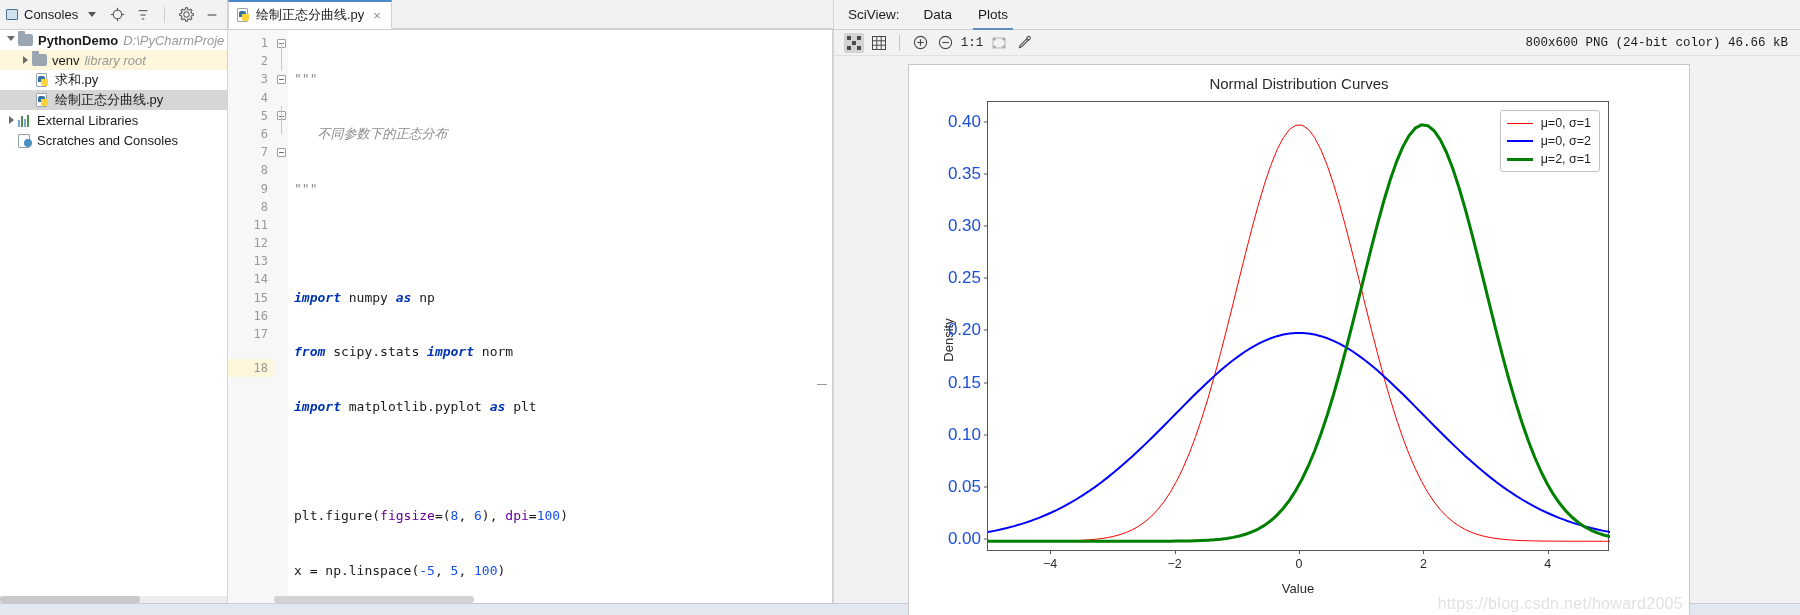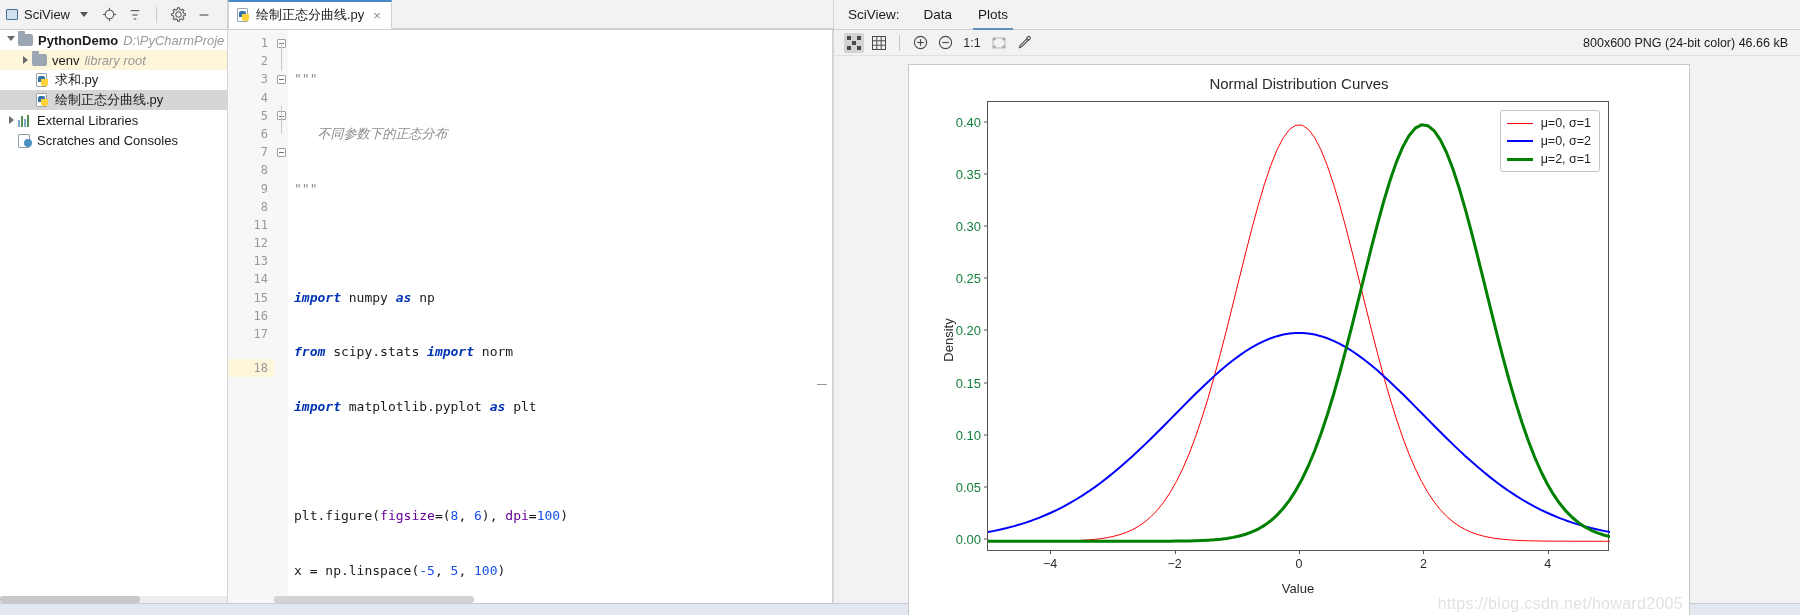--- a/index.html
+++ b/index.html
@@ -131,41 +131,42 @@
   .sv-pane {
     width: 967px; flex: 0 0 967px; background: #f2f2f2;
     border-left: 1px solid #d4d4d4;
     display: flex; flex-direction: column; position: relative;
   }
   .sv-toolbar {
     height: 26px; flex: 0 0 26px; display: flex; align-items: center;
     gap: 5px; padding-left: 10px; background: #f2f2f2;
     position: relative;
     border-bottom: 1px solid #e0e0e0;
+    font-family: Liberation Mono, monospace;
   }
   .svb { width: 20px; height: 20px; display:flex; align-items:center; justify-content:center; border-radius:2px; color:#4a4a4a;}
   .svb.on { background: #d3d3d3; }
   .sv-sep { width:1px; height:16px; background:#c8c8c8; margin: 0 5px; }
   .sv-info { position:absolute; right: 12px; font-size: 12.5px; color:#1a1a1a; }
 
   .sv-canvas-wrap {
     flex: 1 1 auto; position: relative; padding: 8px 0 0 0;
     display: flex; justify-content: center;
   }
   .plot-card {
     width: 782px; height: 552px; background:#ffffff;
     border: 1px solid #c9c9c9;
     position: relative; overflow:hidden;
     margin-left: -36px;
   }
   .plot-title { position:absolute; top:10px; left:0; right:0; text-align:center; font-size:15px; color:#2a2a2a; }
   .plot-watermark { position:absolute; right:6px; bottom:2px; font-size:16px; color:#e2e2e2; letter-spacing:0.3px; }
 
   .axes { position:absolute; left:78px; top:36px; width:622px; height:450px; border:1px solid #555; }
-  .ytick-lab { position:absolute; right:calc(100% + 7px); transform:translateY(-50%); font-size:13px; color:#15803d; white-space:nowrap;padding-left:28px;}
+  .ytick-lab { position:absolute; right:calc(100% + 7px); transform:translateY(-50%); font-size:17px; color:#1d4ed8; white-space:nowrap;padding-left:28px;}
   .ytick-mark { position:absolute; right:100%; width:4px; height:1px; background:#555; transform:translateY(-0.5px); }
   .xtick-lab { position:absolute; top:calc(100% + 7px); transform:translateX(-50%); font-size:12.5px; color:#2a2a2a;}
   .xtick-mark { position:absolute; top:100%; width:1px; height:4px; background:#555; }
   .ylabel { position:absolute; left:18px; top:50%; transform:translateY(-50%) rotate(-90deg); transform-origin:center; font-size:13px; color:#2a2a2a; white-space:nowrap;}
   .xlabel { position:absolute; left:78px; width:622px; top:516px; text-align:center; font-size:13px; color:#2a2a2a;}
 
   .legend-box {
     position:absolute; right:8px; top:8px; background:#fff;
     border:1px solid #c3c3c3; border-radius:3px; padding:5px 8px 5px 6px;
     display:flex; flex-direction:column; gap:4px;
@@ -181,21 +182,21 @@
 </head>
 <body>
 
 <div class="app">
 
   <div class="top-row">
 
     <div class="proj-toolbar">
       <div class="proj-label">
         <span class="proj-sq"></span>
-        <span>SciView</span>
+        <span>Consoles</span>
         <span class="caret-down"></span>
       </div>
       <div class="tb-icons">
         <span class="tb-ic">
           <svg width="15" height="15" viewBox="0 0 16 16">
               <circle cx="8" cy="8" r="4.5" fill="none" stroke="#5a5a5a" stroke-width="1.2"></circle>
               <line x1="8" y1="0.8" x2="8" y2="3.4" stroke="#5a5a5a" stroke-width="1.2"></line>
               <line x1="8" y1="12.6" x2="8" y2="15.2" stroke="#5a5a5a" stroke-width="1.2"></line>
               <line x1="0.8" y1="8" x2="3.4" y2="8" stroke="#5a5a5a" stroke-width="1.2"></line>
               <line x1="12.6" y1="8" x2="15.2" y2="8" stroke="#5a5a5a" stroke-width="1.2"></line>

